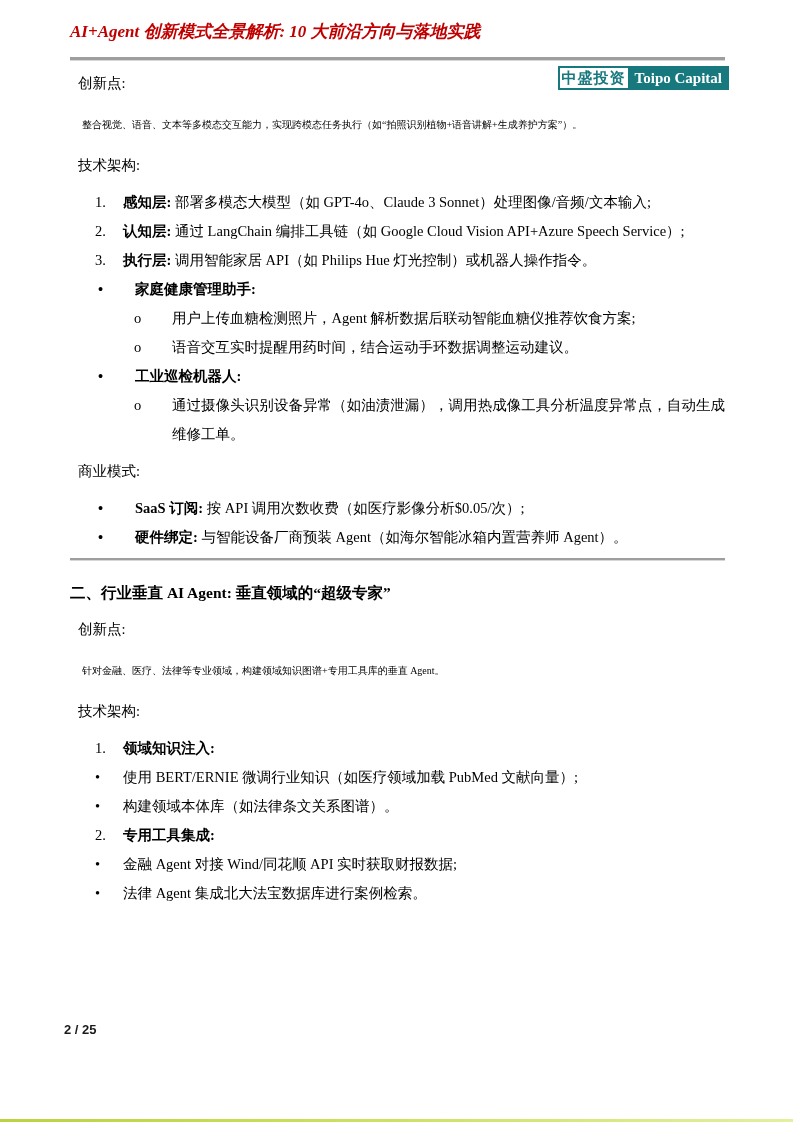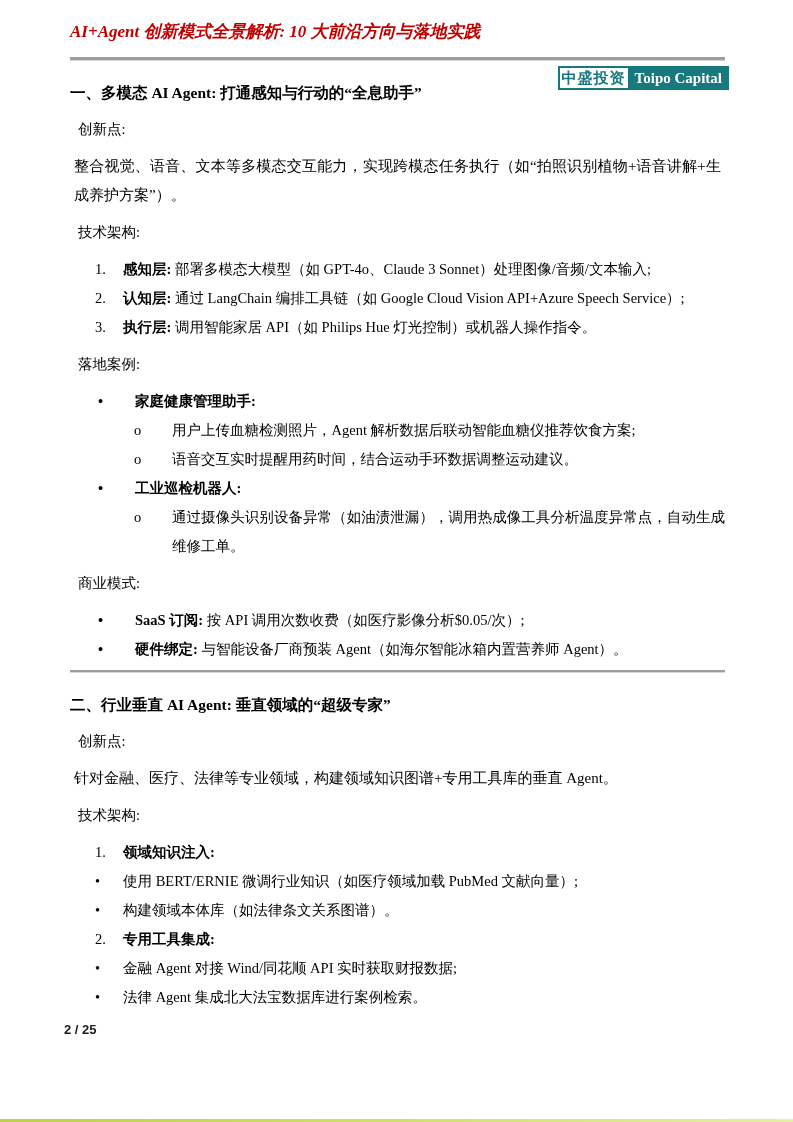--- a/index.html
+++ b/index.html
@@ -28,21 +28,21 @@
     margin:21px 0 0 0;
     color:#c00000; font-weight:bold; font-style:italic;
     font-size:17px; line-height:22px;
   }
   .hr { height:2.5px; background:#9e9e9e; border-bottom:1px solid #d7d7d7; }
   .hr1 { margin-top:14px; }
   .hr2 { margin-top:6px; }
 
   .sec-heading { margin:17px 0 0 0; font-size:15.5px; font-weight:bold; line-height:29px; }
   .label-line  { font-weight:normal; font-size:14.5px; line-height:29px; margin:8px; }
-  .para        { font-size:15px; line-height:29px; margin:4px; text-align:justify; }
+  .para        { font-size:10px; line-height:29px; margin:12px; text-align:justify; }
 
   .row { display:flex; font-size:14.5px; line-height:29px; }
   .row .marker { flex:0 0 auto; }
   .row .txt { flex:1 1 auto; text-align:justify; }
   .lbl { font-weight:bold; }
 
   .indent-num { padding-left:25px; }
   .indent-num .marker { width:28px; }
   .indent-b1  { padding-left:28px; }
   .indent-b1  .marker { width:37px; font-weight:bold; }
@@ -71,41 +71,39 @@
     <span class="logo-en">Toipo Capital</span>
   </div>
 
   <div class="content">
 
 
     <h1 class="doc-title">AI+Agent 创新模式全景解析: 10 大前沿方向与落地实践</h1>
 
     <div class="hr hr1"></div>
 
-    <h2 class="sec-heading">一、多模态 AI Agent: 打通感知与行动的“全息助手”</h2>
 
     <p class="label-line">创新点:</p>
     <p class="para">整合视觉、语音、文本等多模态交互能力，实现跨模态任务执行（如“拍照识别植物+语音讲解+生成养护方案”）。</p>
 
     <p class="label-line">技术架构:</p>
 
     <div class="row indent-num">
       <span class="marker">1.</span>
       <span class="txt"><b class="lbl">感知层: </b><span>部署多模态大模型（如 GPT-4o、Claude 3 Sonnet）处理图像/音频/文本输入;</span></span>
     </div>
     <div class="row indent-num">
       <span class="marker">2.</span>
       <span class="txt"><b class="lbl">认知层: </b><span>通过 LangChain 编排工具链（如 Google Cloud Vision API+Azure Speech Service）;</span></span>
     </div>
     <div class="row indent-num">
       <span class="marker">3.</span>
       <span class="txt"><b class="lbl">执行层: </b><span>调用智能家居 API（如 Philips Hue 灯光控制）或机器人操作指令。</span></span>
     </div>
 
-    <p class="label-line">落地案例:</p>
 
     <div class="row indent-b1">
       <span class="marker">•</span>
       <span class="txt lbl">家庭健康管理助手:</span>
     </div>
     <div class="row indent-b2">
       <span class="marker">o</span>
       <span class="txt">用户上传血糖检测照片，Agent 解析数据后联动智能血糖仪推荐饮食方案;</span>
     </div>
     <div class="row indent-b2">

